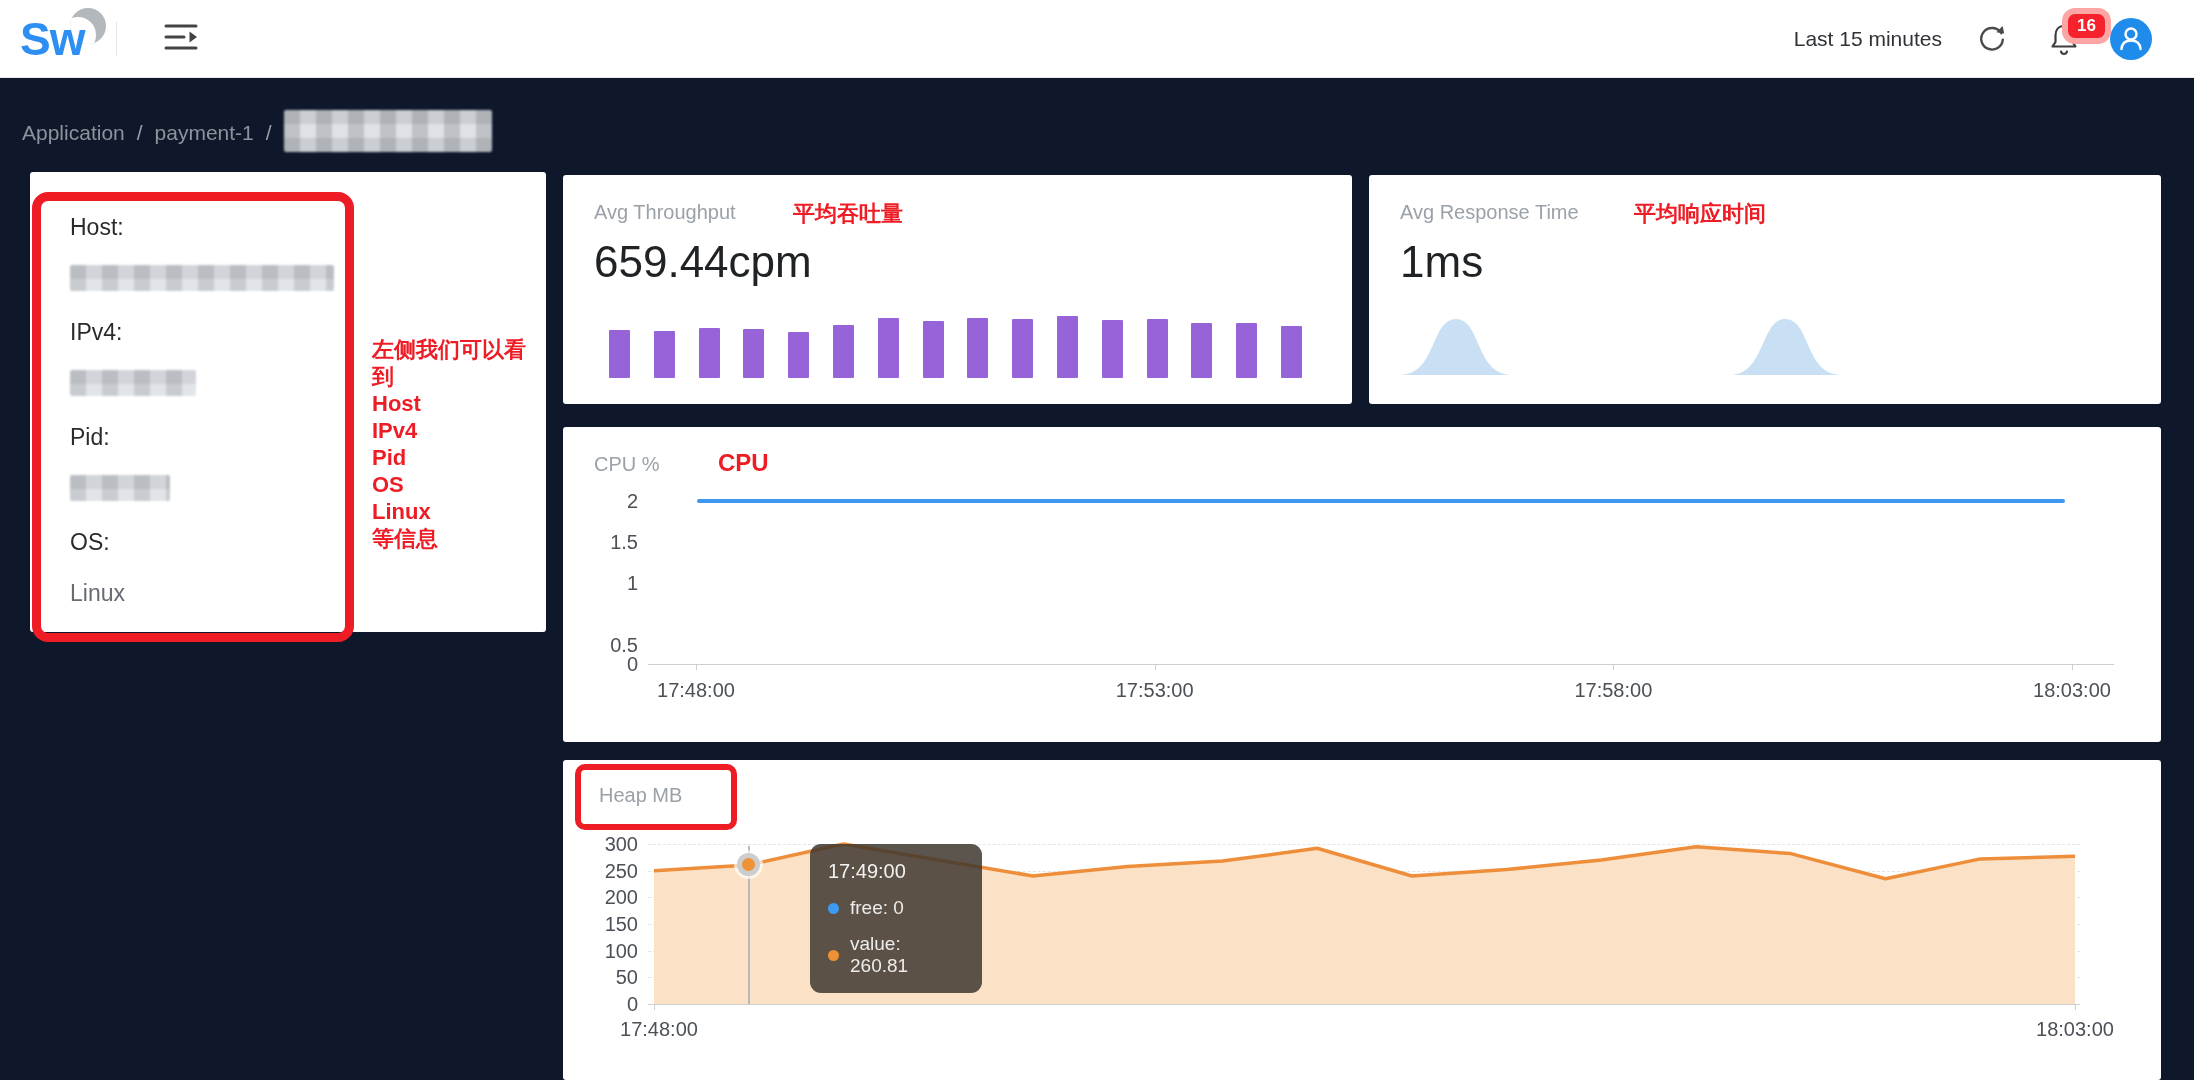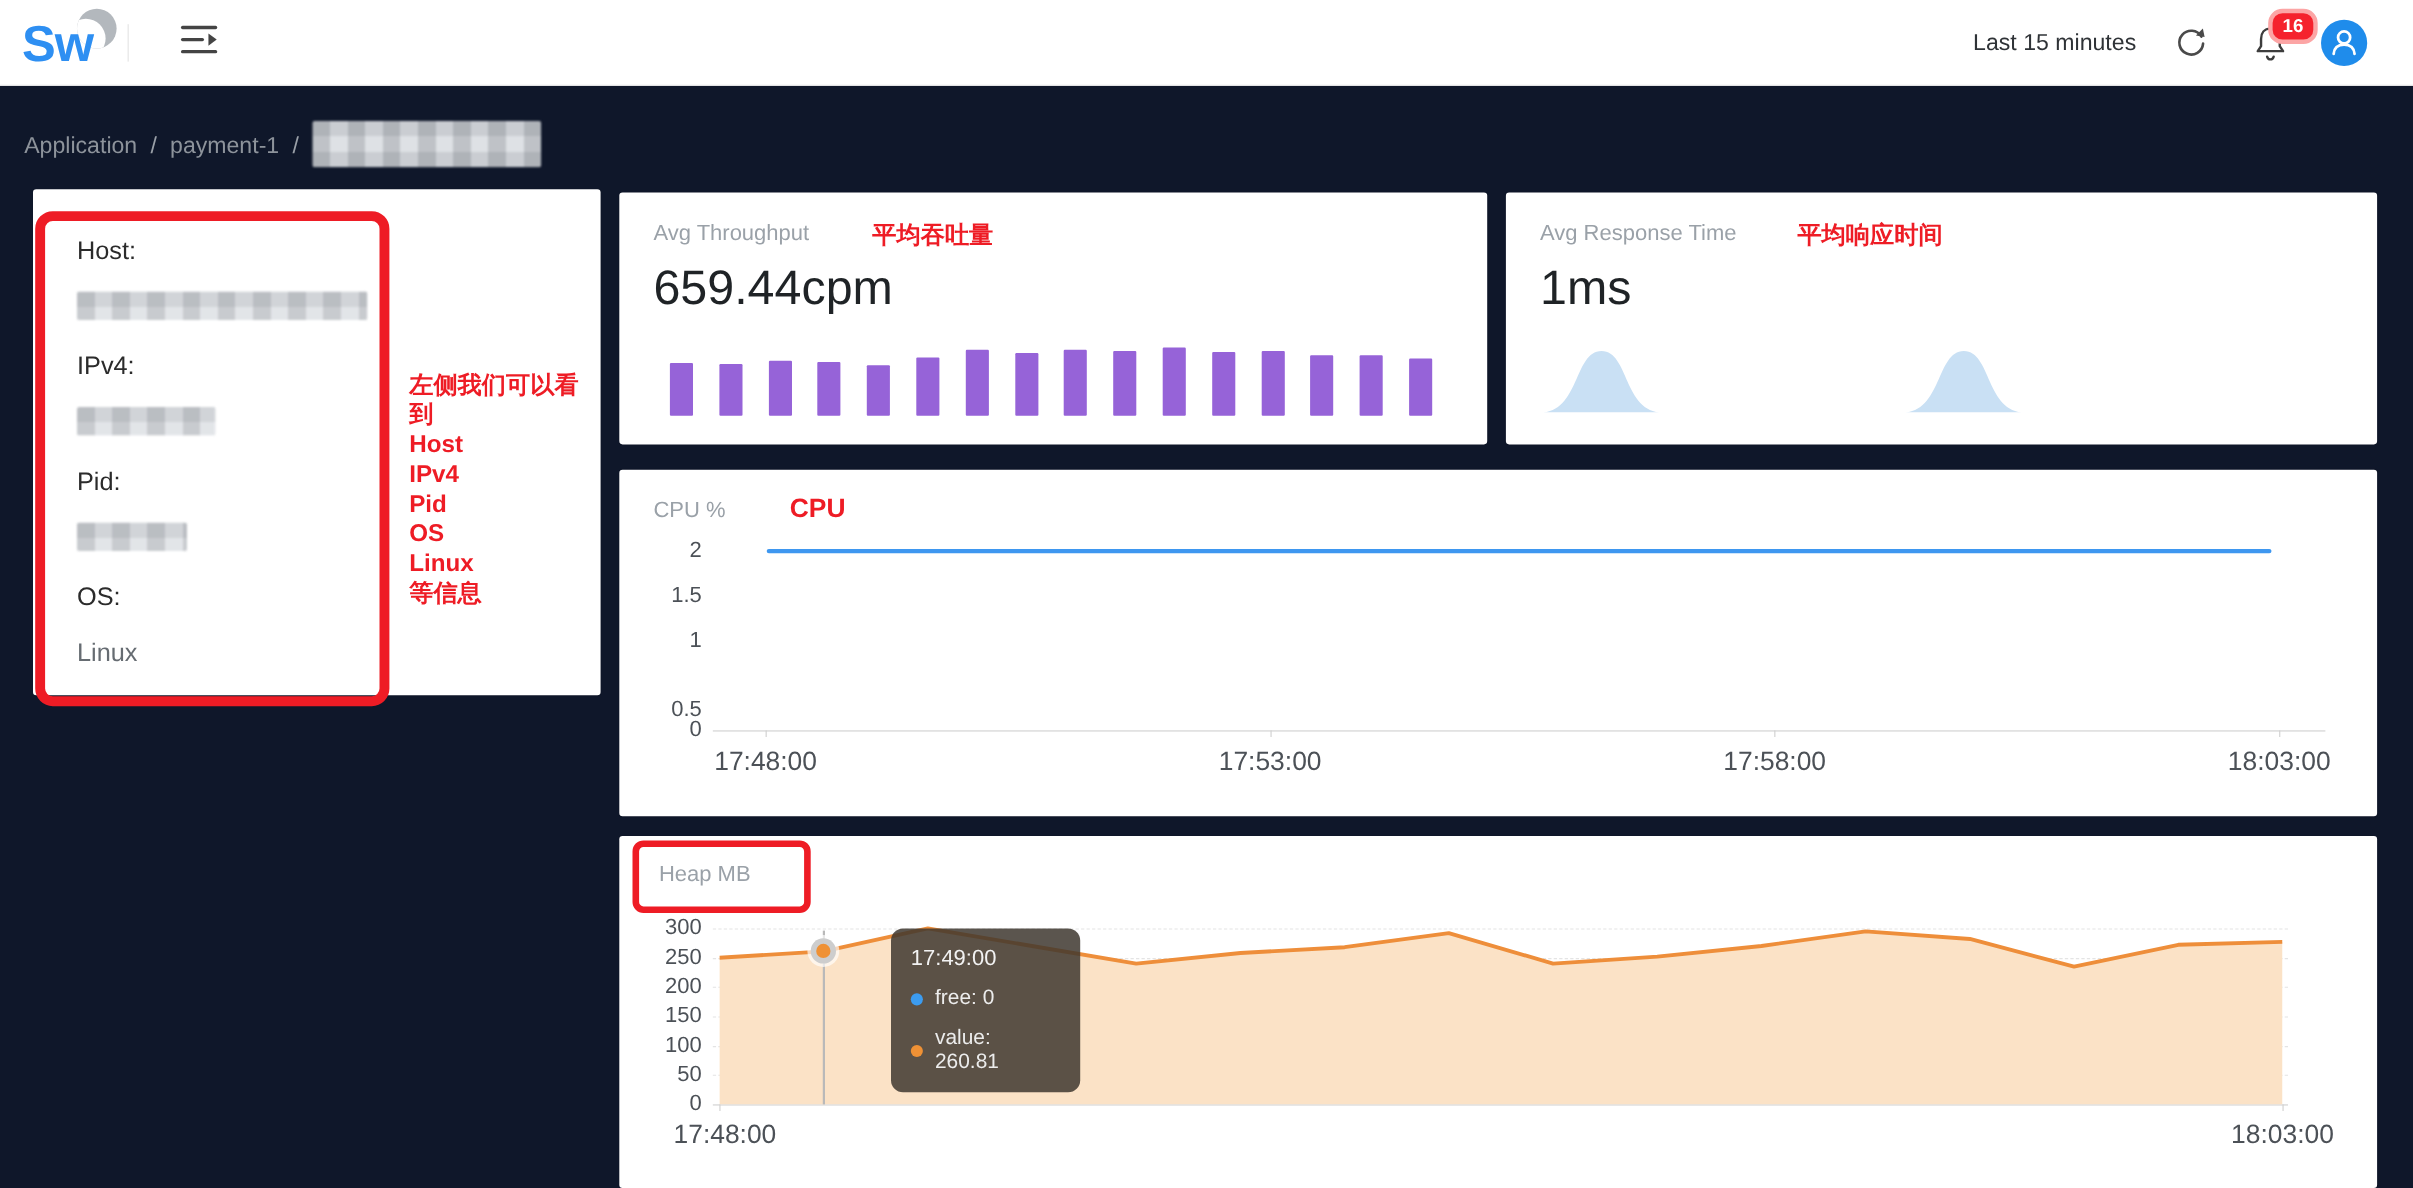--- a/index.html
+++ b/index.html
@@ -15,21 +15,21 @@
         background:#b3b8bd;z-index:-1;overflow:hidden;}
   #logo .swoosh::after{content:"";position:absolute;left:-10px;top:9px;width:36px;height:36px;
         border-radius:50%;background:#ffffff;}
   .tb-divider{width:1px;height:34px;background:#e3e3e3;margin-left:18px;}
   #menu-toggle{margin-left:46px;cursor:pointer;}
   #tb-right{margin-left:auto;display:flex;align-items:center;padding-right:42px;}
   #time-range{font-size:21px;color:#2f3337;cursor:pointer;}
   #refresh-btn{margin-left:34px;cursor:pointer;display:flex;}
   #bell-wrap{position:relative;margin-left:40px;cursor:pointer;display:flex;}
   #badge{position:absolute;left:14px;top:-14px;background:#f5222d;color:#fff;font-size:17px;
-         font-weight:bold;padding:2px 9px;border-radius:13px;border:4px solid #fca5a5;line-height:1.2;}
+         font-weight:bold;padding:2px 9px;border-radius:13px;border:6px solid #fca5a5;line-height:1.2;}
   #avatar{margin-left:30px;width:42px;height:42px;border-radius:50%;background:#1f8ceb;
           display:flex;align-items:center;justify-content:center;cursor:pointer;}
 
   
   #breadcrumb{position:absolute;left:22px;top:114px;display:flex;align-items:center;
               font-size:21px;color:#8d939b;gap:12px;}
   #breadcrumb .sep{color:#9aa0a8;}
 
   
   .card{position:absolute;background:#fff;border-radius:3px;box-shadow:0 0 1px rgba(0,0,0,.08);}
@@ -72,21 +72,21 @@
   .bar{width:21px;border-radius:1px;}
   #rt-humps{position:absolute;left:20px;top:140px;}
 
   
   #cpu-red{left:155px;top:22px;font-size:24px;}
   .ytick{position:absolute;right:0;transform:translateY(-50%);font-size:20px;color:#4c5157;}
   .yticks{position:absolute;left:0;top:0;width:75px;height:100%;}
   .axis-line{position:absolute;border-top:1px solid #cfcfcf;}
   .gridline{position:absolute;border-top:1px dashed #e4e4e4;}
   .xtick-mark{position:absolute;width:1px;height:6px;background:#cfcfcf;}
-  .xlabel{position:absolute;transform:translateX(-50%);font-size:24px;color:#4c5157;}
+  .xlabel{position:absolute;transform:translateX(-50%);font-size:20px;color:#4c5157;}
   #cpu-line{position:absolute;left:134px;width:1368px;height:4px;border-radius:2px;}
   #heap-title-box{position:absolute;left:12px;top:4px;width:150px;height:54px;
                   border:6px solid #ee1c25;border-radius:10px;pointer-events:none;}
   #heap-area{position:absolute;left:91px;top:80px;}
   #heap-hover-line{position:absolute;width:2px;background:#b9b9b9;top:86px;height:158px;}
   #heap-marker{position:absolute;width:13px;height:13px;border-radius:50%;background:#ef9135;
                box-shadow:0 0 0 5px #cdcdcd, 0 0 0 8px rgba(255,255,255,.65);}
   #heap-tooltip{position:absolute;left:247px;top:84px;width:172px;min-height:137px;box-sizing:border-box;
                 background:rgba(62,55,47,.85);border-radius:11px;padding:16px 18px;z-index:3;}
   .tt-title{font-size:20px;color:#f2f2f2;}

